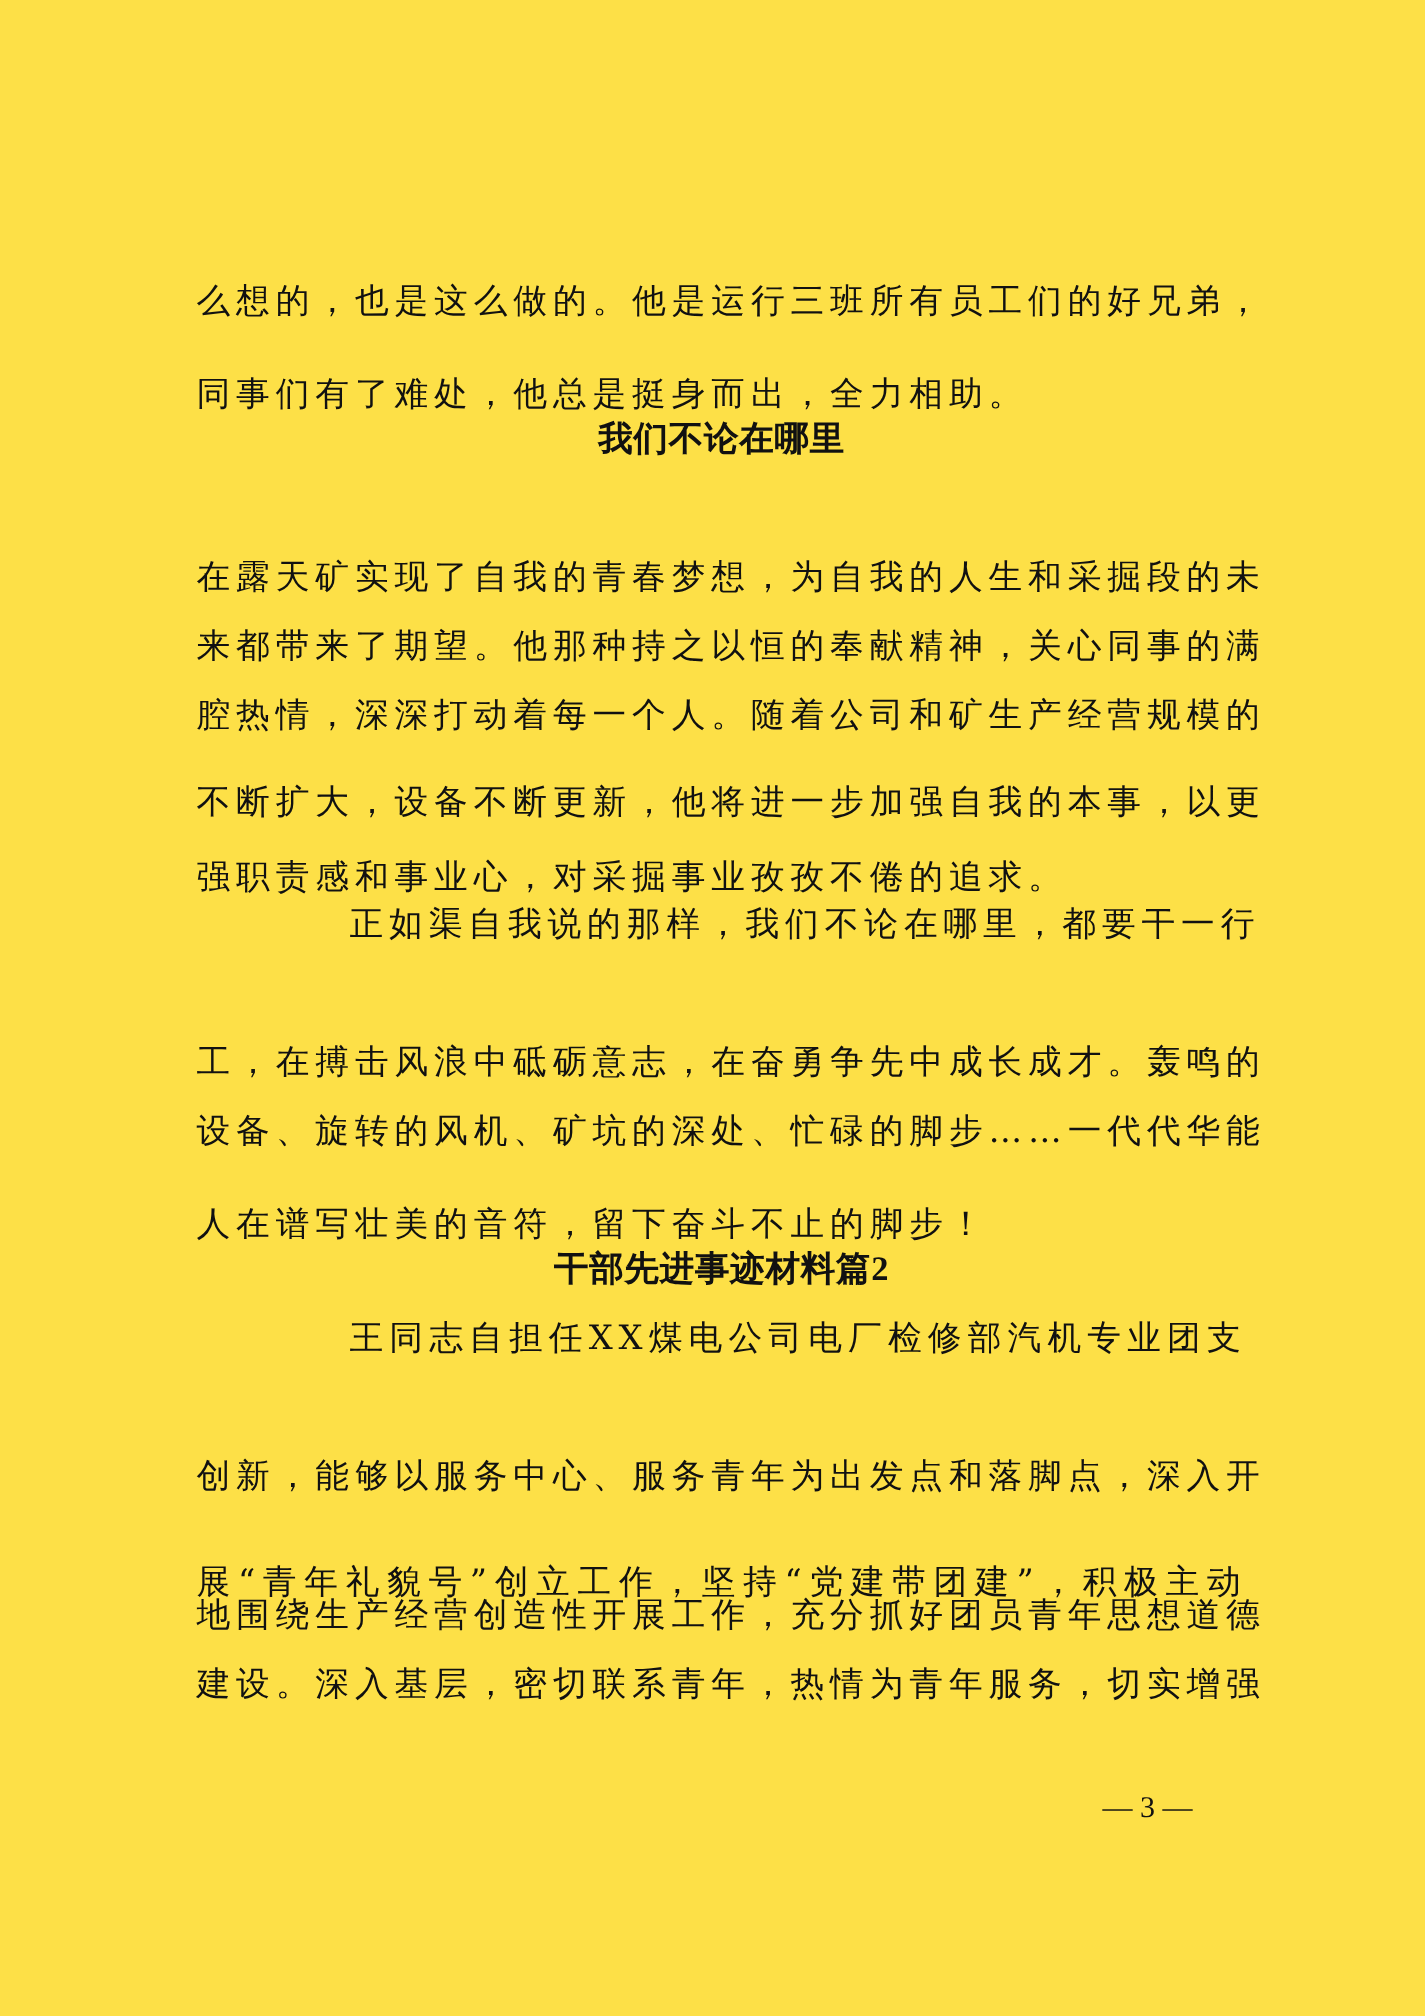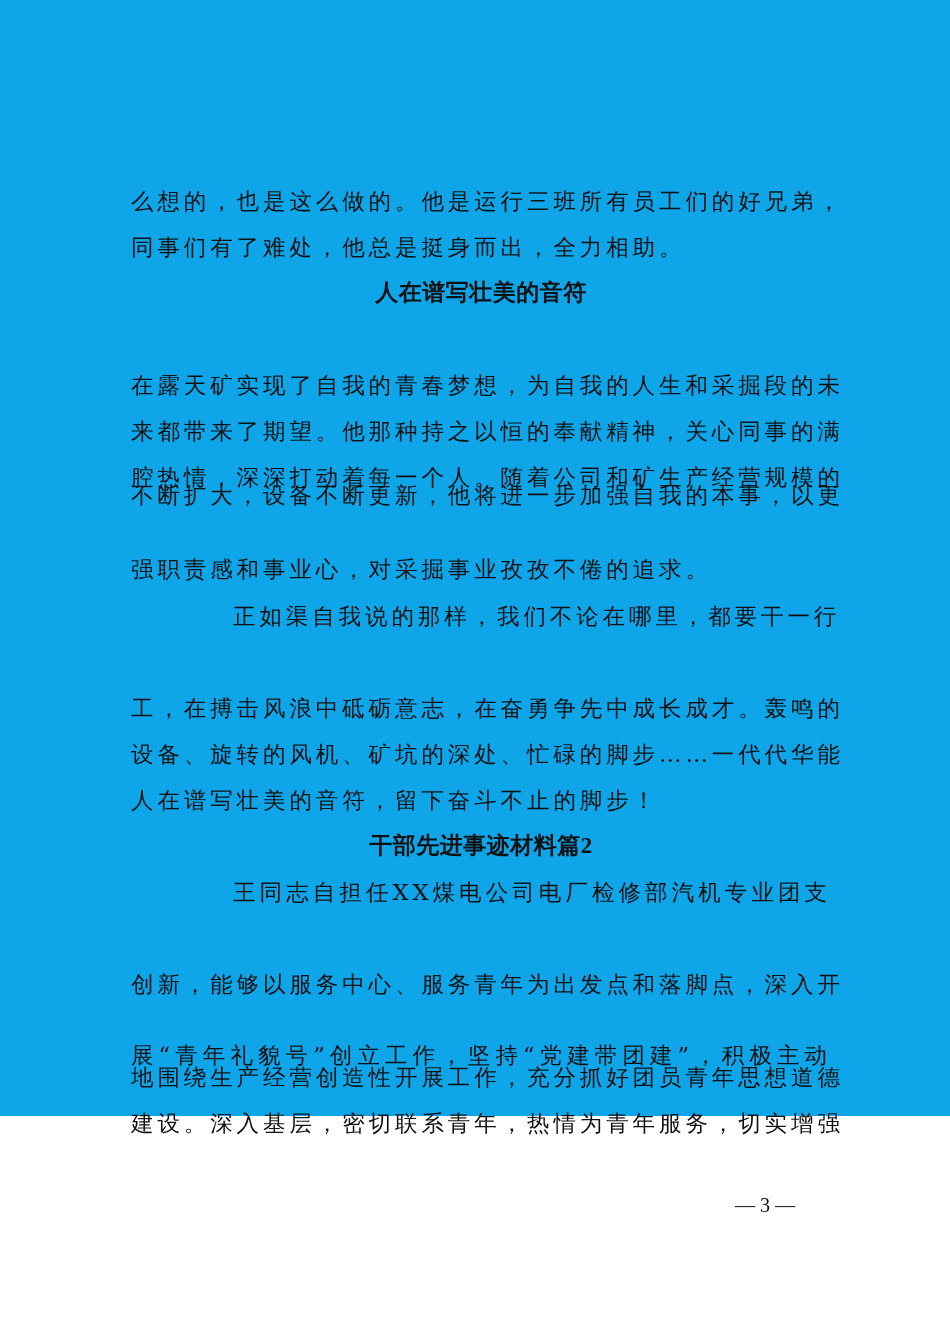--- a/index.html
+++ b/index.html
@@ -1,42 +1,42 @@
 <!DOCTYPE html>
 <html><head>
 <meta charset="utf-8">
 <style>
   html, body { margin: 0; padding: 0; background: #ffffff; }
   body { width: 950px; height: 1344px; position: relative; overflow: hidden;
          font-family: "DejaVu Serif", "Liberation Serif", serif; color: #111; }
-  .page { position: absolute; left: 0; top: 0; width: 950px; height: 1116px; background: #0ea5e9; }
+  .page { position: absolute; left: 0; top: 0; width: 950px; height: 1344px; background: #fde047; }
   .line { position: absolute; left: 131px; width: 700px; font-size: 22.5px; line-height: 30px;
           white-space: nowrap; letter-spacing: 3.9px; text-align: justify; text-align-last: justify; }
-  .line.last { text-align-last: left; }
+  .line.last { text-align-last: left; margin-top: 16px; }
   .line.indent { left: 233px; width: 598px; }
   .heading { position: absolute; left: 131px; width: 700px; text-align: center;
              font-family: "Liberation Serif", "DejaVu Serif", serif; font-weight: bold;
              font-size: 23px; line-height: 30px; letter-spacing: 0.5px; }
   .page-number { position: absolute; left: 735px; top: 1193px; font-size: 20px;
                  font-family: "Liberation Serif", serif; line-height: 24px; white-space: nowrap; }
 </style>
 </head>
 <body>
 
 <div class="page">
 
   <div class="line" style="top:186px">么想的，也是这么做的。他是运行三班所有员工们的好兄弟，</div>
   <div class="line last" style="top:232px">同事们有了难处，他总是挺身而出，全力相助。</div>
 
-  <div class="heading" style="top:278px">人在谱写壮美的音符</div>
+  <div class="heading" style="top:278px">我们不论在哪里</div>
 
   <div class="line" style="top:370px">在露天矿实现了自我的青春梦想，为自我的人生和采掘段的未</div>
   <div class="line" style="top:416px">来都带来了期望。他那种持之以恒的奉献精神，关心同事的满</div>
   <div class="line" style="top:462px">腔热情，深深打动着每一个人。随着公司和矿生产经营规模的</div>
-  <div class="line" style="top:480px">不断扩大，设备不断更新，他将进一步加强自我的本事，以更</div>
+  <div class="line" style="top:520px">不断扩大，设备不断更新，他将进一步加强自我的本事，以更</div>
   <div class="line indent" style="top:601px">正如渠自我说的那样，我们不论在哪里，都要干一行</div>
 
   <div class="line last" style="top:554px">强职责感和事业心，对采掘事业孜孜不倦的追求。</div>
   <div class="line" style="top:693px">工，在搏击风浪中砥砺意志，在奋勇争先中成长成才。轰鸣的</div>
   <div class="line" style="top:739px">设备、旋转的风机、矿坑的深处、忙碌的脚步……一代代华能</div>
   <div class="line last" style="top:785px">人在谱写壮美的音符，留下奋斗不止的脚步！</div>
 
   <div class="heading" style="top:831px">干部先进事迹材料篇2</div>
 
   <div class="line indent" style="top:877px">王同志自担任XX煤电公司电厂检修部汽机专业团支</div>

